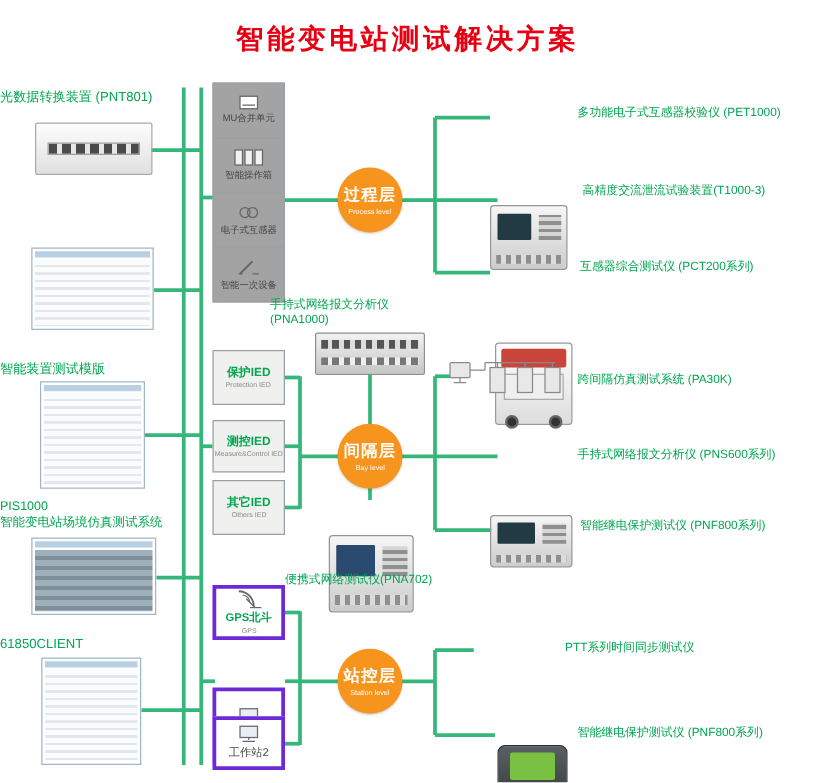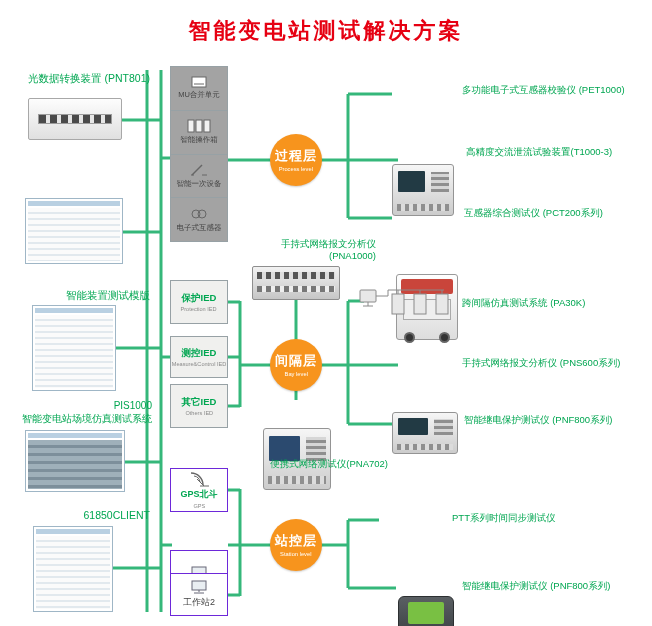--- a/index.html
+++ b/index.html
@@ -1,21 +1,21 @@
 <!DOCTYPE html>
 <html><head>
 <meta charset="utf-8">
 <style>
   *{margin:0;padding:0;box-sizing:border-box}
   html,body{background:#fff}
   body{font-family:"Liberation Sans","DejaVu Sans",sans-serif}
   .canvas{position:relative;width:652px;height:626px;background:#fff;overflow:hidden}
   .lines{position:absolute;left:0;top:0;z-index:1}
   .title{position:absolute;top:16px;left:0;width:100%;text-align:center;font-size:22px;font-weight:bold;color:#e60012;letter-spacing:3px;z-index:5}
-  .glabel{position:absolute;color:#00a651;font-size:10.5px;line-height:1.3;text-align:right;white-space:pre-line;z-index:4}
+  .glabel{position:absolute;color:#00a651;font-size:10.5px;line-height:1.3;text-align:left;white-space:pre-line;z-index:4}
   .rlabel{position:absolute;color:#00a651;font-size:9.5px;white-space:nowrap;z-index:4}
   .circle{position:absolute;width:52px;height:52px;border-radius:50%;background:#f7941d;color:#fff;display:flex;flex-direction:column;align-items:center;justify-content:center;z-index:4;box-shadow:0 1px 2px rgba(0,0,0,.2)}
   .circle .zh{font-size:13px;font-weight:bold;letter-spacing:1px}
   .circle .en{font-size:8px;transform:scale(.72);white-space:nowrap}
   .box{position:absolute;z-index:2}
   
   .shot{background:#fff;border:1px solid #9fb6c6;padding:2px;display:flex;flex-direction:column;gap:2px}
   .shot .tb{height:5px;background:#b9d0e2;flex:none}
   .shot .bd{flex:1;background:repeating-linear-gradient(180deg,#fbfbfb 0 4px,#e2e9ee 4px 6px)}
   .shot.dark .bd{background:repeating-linear-gradient(180deg,#9fb0ba 0 5px,#7d8f9b 5px 8px)}
@@ -42,21 +42,21 @@
   .rackdev .row1{position:absolute;left:5%;top:16%;width:90%;height:20%;background:repeating-linear-gradient(90deg,#555 0 5px,#ddd 5px 9px)}
   .rackdev .row2{position:absolute;left:5%;top:58%;width:90%;height:20%;background:repeating-linear-gradient(90deg,#777 0 5px,#eee 5px 9px)}
   
   .pgroup{background:#a3a3a3;border:1px solid #97a1a5;display:flex;flex-direction:column}
   .pcell{flex:1;border-bottom:1px solid #97a1a5;display:flex;flex-direction:column;align-items:center;justify-content:center;gap:2px;padding:2px}
   .pcell:last-child{border-bottom:none}
   .pcell .lbl{font-size:7.5px;color:#444;text-align:center;white-space:nowrap}
   .ied{background:#f0f0ee;border:1px solid #97a1a5;display:flex;flex-direction:column;align-items:center;justify-content:center}
   .ied .t{font-size:9.5px;font-weight:bold;color:#00a651;white-space:nowrap}
   .ied .s{font-size:7px;color:#8a8a8a;transform:scale(.8);white-space:nowrap}
-  .stn{background:#fff;border:1px solid #6d28d9;display:flex;flex-direction:column;align-items:center;justify-content:center;gap:1px}
+  .stn{background:#fff;border:3px solid #6d28d9;display:flex;flex-direction:column;align-items:center;justify-content:center;gap:1px}
   .stn .t{font-size:9px;font-weight:bold;color:#00a651;white-space:nowrap}
   .stn .t.dark{color:#444;font-weight:normal}
   .stn .s{font-size:7px;color:#8a8a8a;transform:scale(.8)}
   .minidiag{position:absolute;z-index:2}
 </style>
 </head>
 <body>
 
 <div class="canvas">
 
@@ -156,32 +156,32 @@
           <g stroke="#666" fill="#f2f2f2">
             <rect x="1" y="1" width="6" height="12"></rect>
             <rect x="9" y="1" width="6" height="12"></rect>
             <rect x="17" y="1" width="6" height="12"></rect>
           </g>
         </svg>
       <div class="lbl">智能操作箱</div>
     </div>
     <div class="pcell">
       <svg width="18" height="14">
+          <circle cx="6" cy="7" r="4" fill="none" stroke="#666"></circle>
+          <circle cx="12" cy="7" r="4" fill="none" stroke="#666"></circle>
+        </svg>
+      <div class="lbl">电子式互感器</div>
+    </div>
+    <div class="pcell">
+      <svg width="18" height="14">
           <line x1="2" y1="12" x2="12" y2="2" stroke="#666" stroke-width="1.5"></line>
           <line x1="1" y1="12" x2="4" y2="12" stroke="#666"></line>
           <line x1="12" y1="12" x2="17" y2="12" stroke="#666"></line>
         </svg>
       <div class="lbl">智能一次设备</div>
-    </div>
-    <div class="pcell">
-      <svg width="18" height="14">
-          <circle cx="6" cy="7" r="4" fill="none" stroke="#666"></circle>
-          <circle cx="12" cy="7" r="4" fill="none" stroke="#666"></circle>
-        </svg>
-      <div class="lbl">电子式互感器</div>
     </div>
   </div>
 
   <div class="box ied" style="left:170px;top:280px;width:58px;height:44px">
     <div class="t">保护IED</div>
     <div class="s">Protection IED</div>
   </div>
   <div class="box ied" style="left:170px;top:336px;width:58px;height:42px">
     <div class="t">测控IED</div>
     <div class="s">Measure&amp;Control IED</div>

